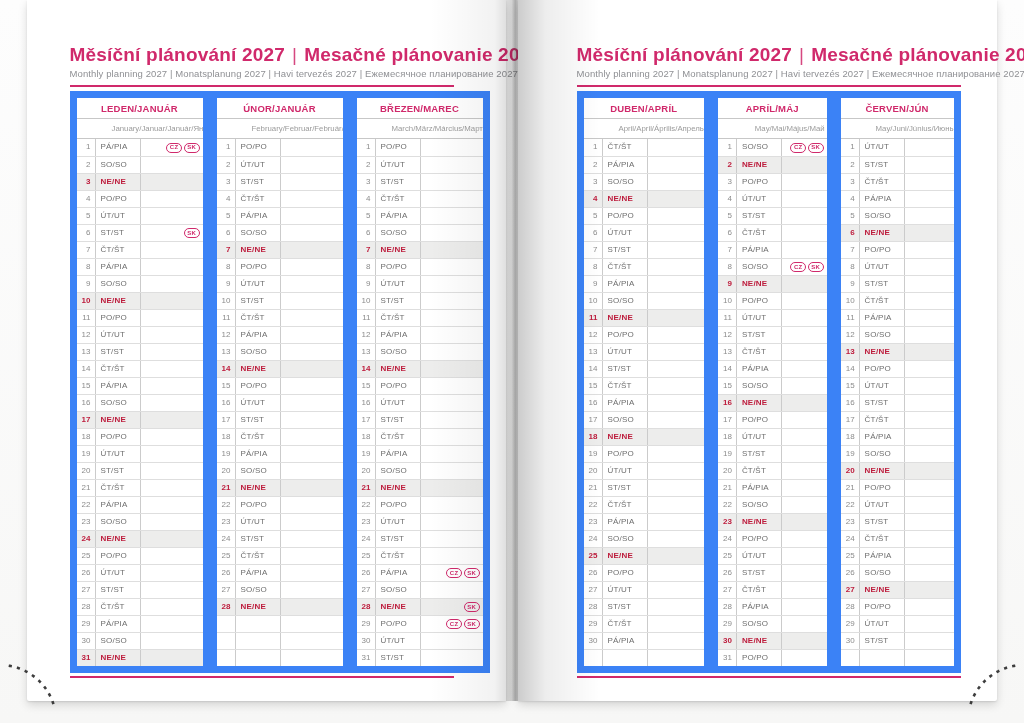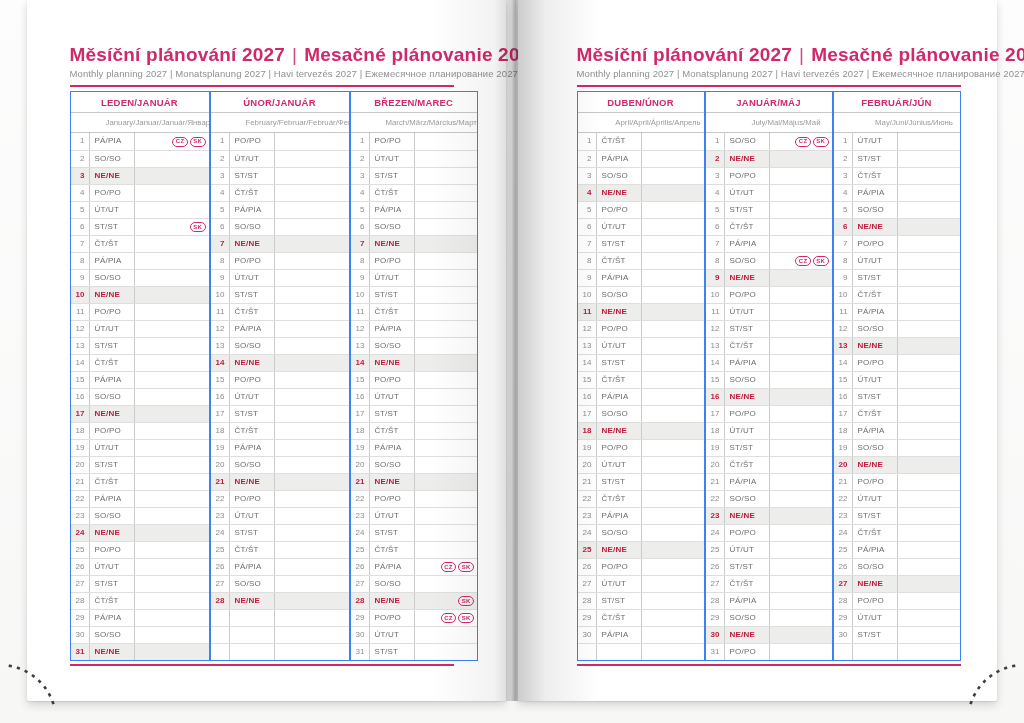--- a/index.html
+++ b/index.html
@@ -48,21 +48,21 @@
   .title .tdiv { font-weight: normal; padding: 0 7px; color: var(--pink); opacity: 0.85; }
   .subtitle {
     margin-top: 3px; font-size: 9.5px; color: #8f9094; letter-spacing: 0.1px; white-space: nowrap;
   }
   .rule { height: 2px; background: var(--pink); margin-top: 6px; }
   .bottom-rule { margin-top: 3px; }
 
   .months { display: flex; justify-content: space-between; margin-top: 4px; }
   .month {
     width: 140px;
-    border: 1px solid #3b82f6;
+    border: 7px solid #3b82f6;
     background: #fff;
   }
   .m-name {
     height: 21px; line-height: 21px; text-align: center;
     font-size: 9.5px; font-weight: bold; letter-spacing: 0.2px;
     color: var(--pink);
     border-bottom: 1px solid #c7c7c7;
   }
   .m-sub {
     height: 20px; line-height: 20px; text-align: center;
@@ -625,21 +625,21 @@
 
   <div class="page page-right">
     <div class="page-inner">
       <div class="page-header">
         <div class="title"><span>Měsíční plánování 2027</span><span class="tdiv">|</span><span>Mesačné plánovanie 2027</span></div>
         <div class="subtitle">Monthly planning 2027 | Monatsplanung 2027 | Havi tervezés 2027 | Ежемесячное планирование 2027</div>
         <div class="rule"></div>
       </div>
       <div class="months">
         <div class="month">
-            <div class="m-name">DUBEN/ÚNOR</div>
+            <div class="m-name">DUBEN/APRÍL</div>
             <div class="m-sub">April/April/Április/Апрель</div>
             <div class="m-grid">
               <div class="row">
                 <div class="cell-num">1</div>
                 <div class="cell-day">ČT/ŠT</div>
                 <div class="cell-note"></div>
               </div>
               <div class="row">
                 <div class="cell-num">2</div>
                 <div class="cell-day">PÁ/PIA</div>
@@ -786,22 +786,22 @@
                 <div class="cell-note"></div>
               </div>
               <div class="row blank">
                 <div class="cell-num"></div>
                 <div class="cell-day"></div>
                 <div class="cell-note"></div>
               </div>
             </div>
           </div>
         <div class="month">
-            <div class="m-name">JANUÁR/MÁJ</div>
-            <div class="m-sub">July/Mai/Május/Май</div>
+            <div class="m-name">APRÍL/MÁJ</div>
+            <div class="m-sub">May/Mai/Május/Май</div>
             <div class="m-grid">
               <div class="row">
                 <div class="cell-num">1</div>
                 <div class="cell-day">SO/SO</div>
                 <div class="cell-note">
                   <div class="badge">CZ</div>
                   <div class="badge">SK</div>
                 </div>
               </div>
               <div class="row sunday">
@@ -953,21 +953,21 @@
                 <div class="cell-note"></div>
               </div>
               <div class="row">
                 <div class="cell-num">31</div>
                 <div class="cell-day">PO/PO</div>
                 <div class="cell-note"></div>
               </div>
             </div>
           </div>
         <div class="month">
-            <div class="m-name">FEBRUÁR/JÚN</div>
+            <div class="m-name">ČERVEN/JÚN</div>
             <div class="m-sub">May/Juni/Június/Июнь</div>
             <div class="m-grid">
               <div class="row">
                 <div class="cell-num">1</div>
                 <div class="cell-day">ÚT/UT</div>
                 <div class="cell-note"></div>
               </div>
               <div class="row">
                 <div class="cell-num">2</div>
                 <div class="cell-day">ST/ST</div>

